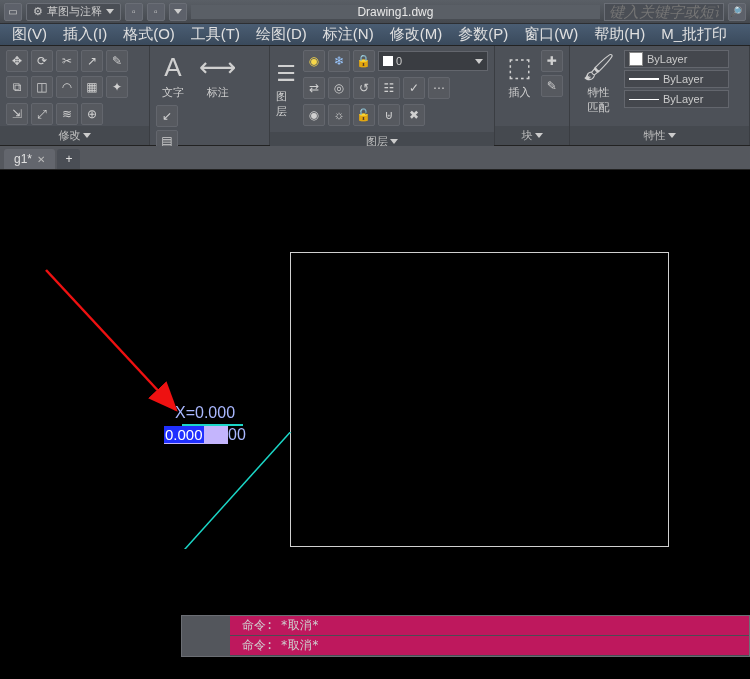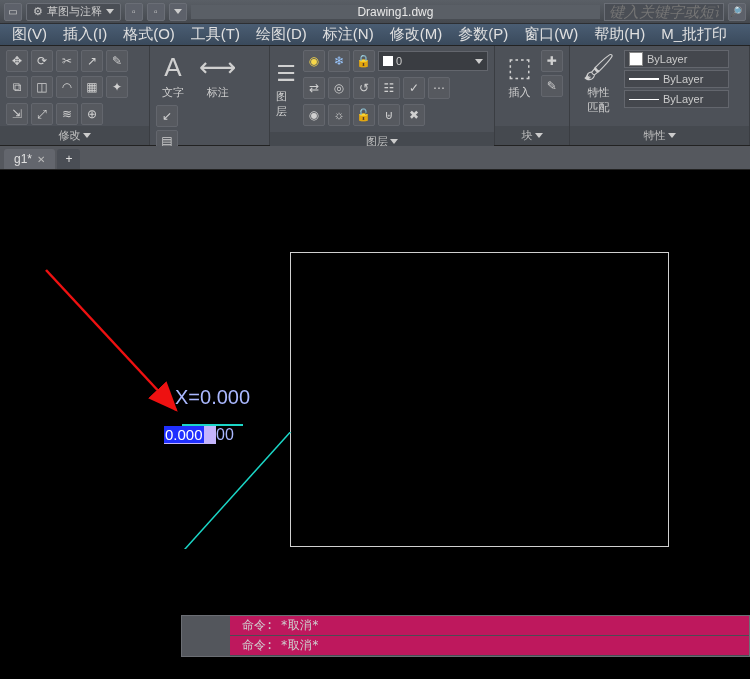--- a/index.html
+++ b/index.html
@@ -108,22 +108,22 @@
   .leader1 {
     position: absolute; left: 184px; top: 262px; width: 108px; height: 117px;
     border-left: 2px solid #1bd6c7;
     transform: skewX(-42deg); transform-origin: bottom left;
   }
   .leader2 {
     position: absolute; left: 182px; top: 254px; width: 61px; height: 10px;
     border-top: 2px solid #1bd6c7;
   }
   .coord-label {
-    position: absolute; left: 175px; top: 216px;
-    font-size: 20px; color: #aab8ff; font-family: Arial;
+    position: absolute; left: 175px; top: 234px;
+    font-size: 16px; color: #aab8ff; font-family: Arial;
   }
   .coord-input-wrap {
     position: absolute; left: 164px; top: 256px;
     font-size: 16px; color: #aab8ff; font-family: Arial;
     display: flex; align-items: baseline;
   }
   .selected-text {
     background: #2030ff; color: #fff; padding: 0 1px;
   }
   .arrow {
@@ -320,21 +320,21 @@
     <div class="doc-tab plus">+</div>
   </div>
 </div>
 
 <div class="canvas">
   <div class="rect-shape"></div>
   <div class="leader1"></div>
   <div class="leader2"></div>
   <div class="coord-label">X=0.000</div>
   <div class="coord-input-wrap">
-    <span style="display:inline-block;width:52px;height:18px;background:#c4b5fd;line-height:18px;font-size:15px">
+    <span style="display:inline-block;width:64px;height:18px;background:#c4b5fd;line-height:18px;font-size:15px">
       <span class="selected-text">0.000</span>
     </span>
     <span>00</span>
   </div>
 
   <svg class="arrow" viewBox="0 0 160 160">
     <defs>
       <marker id="ah" markerWidth="12" markerHeight="10" refX="11" refY="5" orient="auto">
         <path d="M0,0 L12,5 L0,10 z" fill="#e11"></path>
       </marker>

